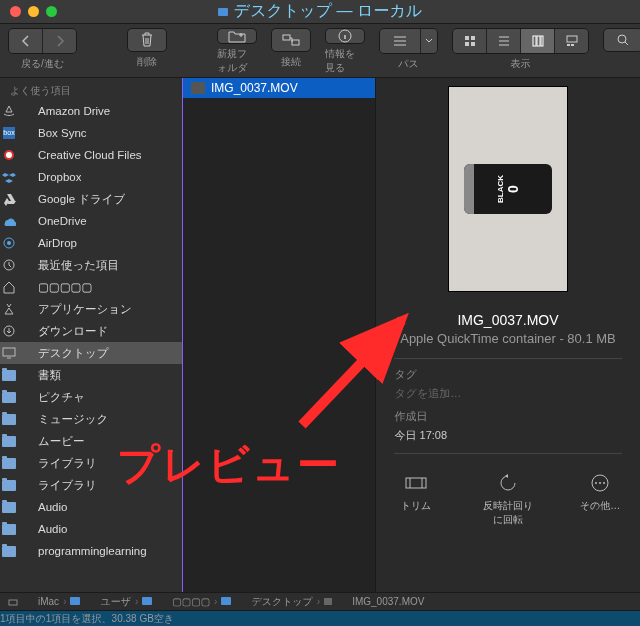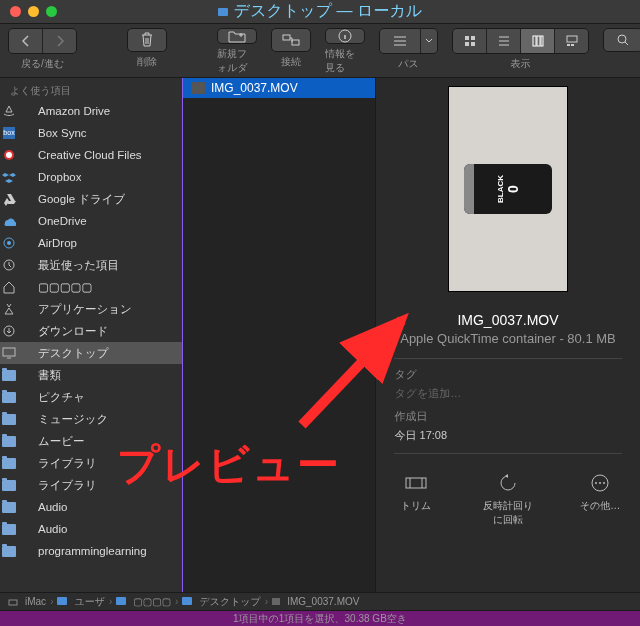--- a/index.html
+++ b/index.html
@@ -36,23 +36,23 @@
 .can::before{content:"";position:absolute;top:0;left:0;right:0;height:10px;background:#888;border-radius:6px 6px 0 0}
 .pname { font-size:14px; color:#fff; margin-top:20px; }
 .pmeta { font-size:13px; color:#999; margin-top:3px; }
 .pdiv { width:86%; border-top:1px solid #444; margin-top:12px; }
 .tagrow,.daterow { display:flex; font-size:11px; color:#888; gap:4px; width:86%; margin-top:8px; justify-content:flex-end;flex-direction:column; }
 .tagrow span:last-child,.daterow span:last-child{color:#666}
 .actions { display:flex; gap:36px; margin-top:18px; }
 .act { display:flex; flex-direction:column; align-items:center; gap:5px; cursor:pointer; color:#bbb; font-size:10px; width:56px; text-align:center; }
 .acticon { width:24px; height:22px; display:flex; align-items:center; justify-content:center; }
 .pathbar { height:18px; background:#2d2d2d; border-top:1px solid #1a1a1a; display:flex; align-items:center; padding:0 8px; gap:4px; font-size:10px; color:#999; overflow:hidden; }
-.pathbar .seg{display:flex;align-items:center;gap:7px;cursor:pointer}
+.pathbar .seg{display:flex;align-items:center;gap:20px;cursor:pointer}
 .pathbar .chev{color:#666}
-.status { position:absolute; bottom:0; left:0; right:0; height:16px; background:#701a75; border-top:1px solid #1a1a1a; font-size:10px; color:#999; text-align:center; line-height:16px; }
+.status { position:absolute; bottom:0; left:0; right:0; height:16px; background:#0c4a6e; border-top:1px solid #1a1a1a; font-size:10px; color:#999; text-align:left; line-height:16px; }
 .overlay-text { position:absolute; left:117px; top:437px; font-size:42px; font-weight:700; color:#ff2a2a; letter-spacing:2px; pointer-events:none; }
 .overlay-arrow { position:absolute; left:292px; top:305px; pointer-events:none; }
 svg { display:block; }
 .foldericon{width:14px;height:11px;background:#7aa7d8;border-radius:1px;position:relative}
 .foldericon::before{content:"";position:absolute;top:-2px;left:0;width:5px;height:2px;background:#7aa7d8;border-radius:1px 1px 0 0}
 .bluefolder{width:10px;height:8px;background:#4a8fd8;border-radius:1px;display:inline-block}
 </style>
 </head>
 <body>
 

